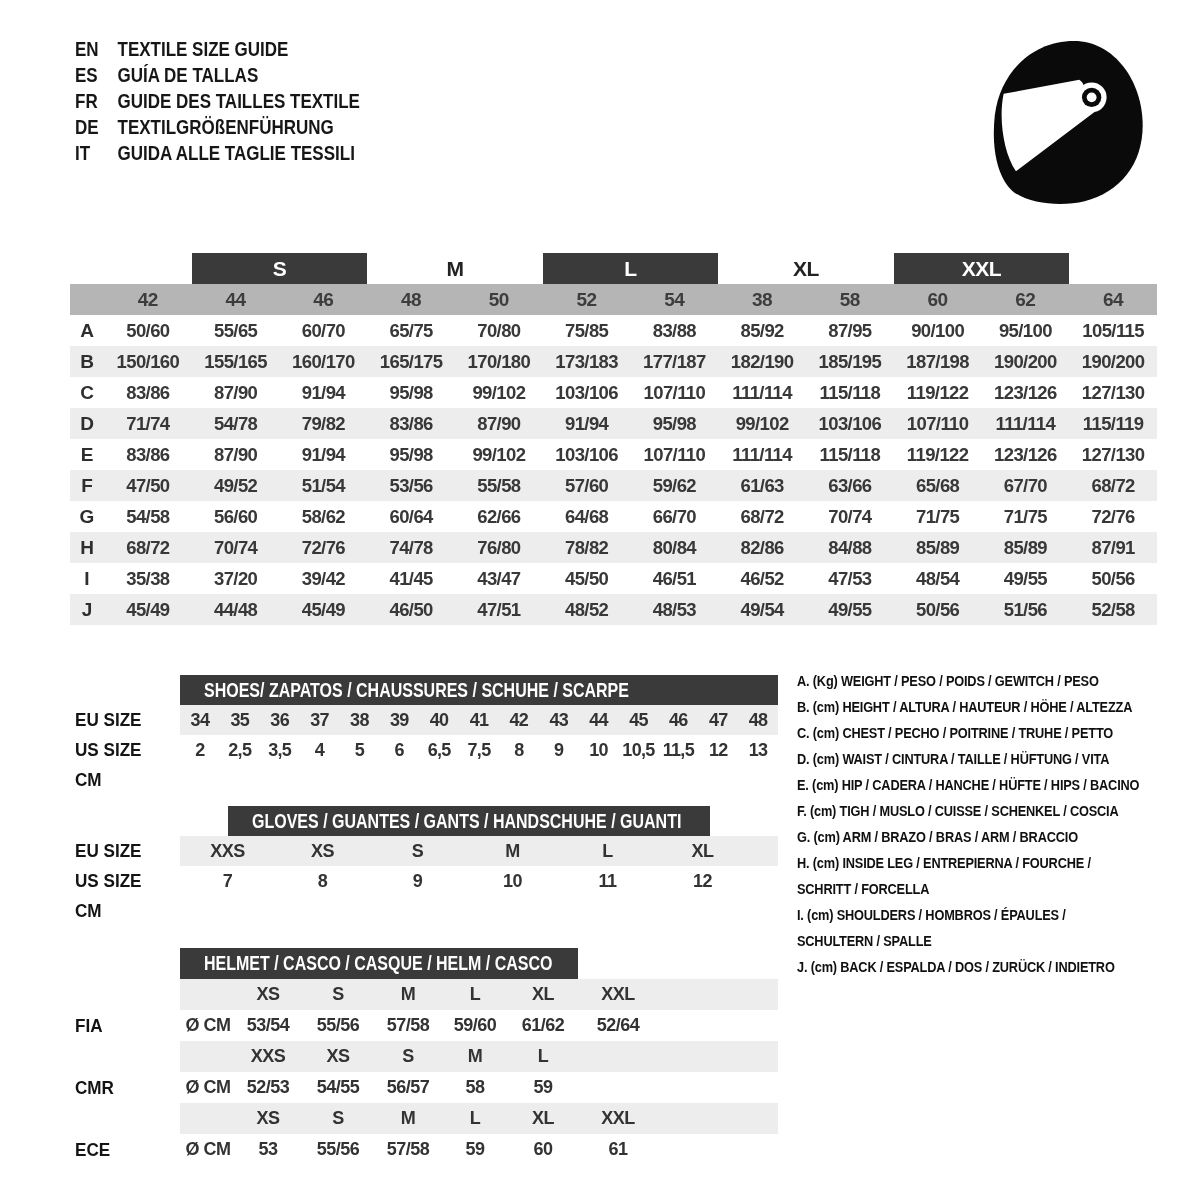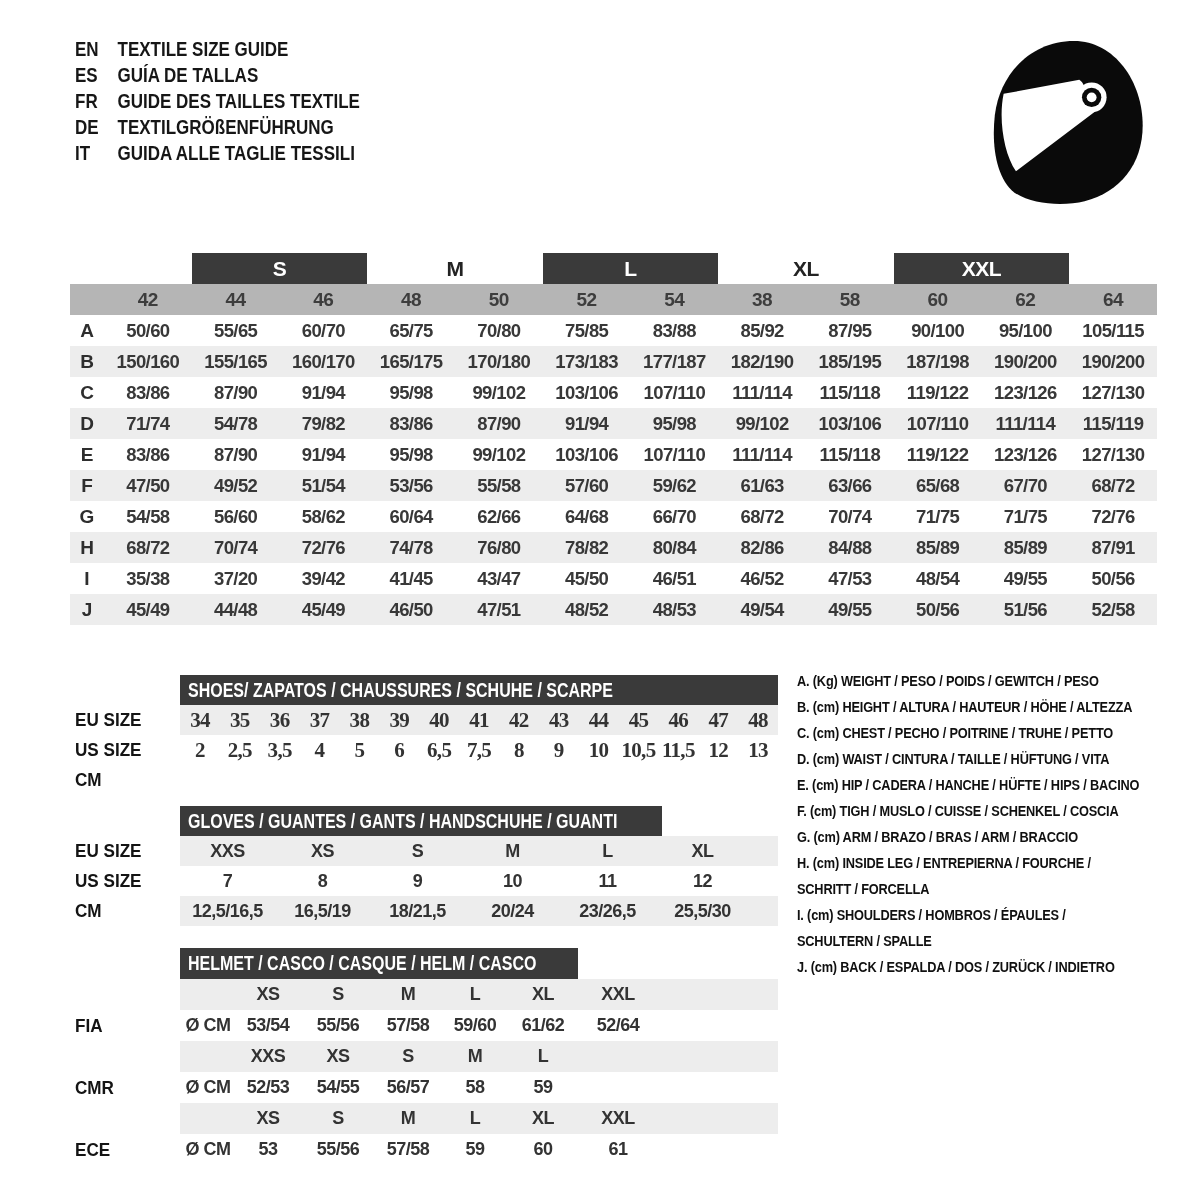--- a/index.html
+++ b/index.html
@@ -25,33 +25,33 @@
   .mt-group.plain{color:#232323;}
   #mt-nums{top:284px;height:31px;background:#b5b5b5;}
   .num-cell{text-align:center;font-weight:700;font-size:19px;color:#3d3d3d;letter-spacing:-.5px;}
   .mt-data{height:31px;}
   .mt-data.alt{background:#ededed;}
   .letter-cell{text-align:center;font-weight:700;font-size:19px;color:#2e2e2e;}
   .val-cell{text-align:center;font-weight:700;font-size:18.5px;color:#383838;letter-spacing:-.6px;}
 
   
   .bar{position:absolute;left:180px;height:31px;background:#3a3a3a;display:flex;align-items:center;
-       padding-left:8px;box-sizing:border-box;}
+       padding-left:24px;box-sizing:border-box;}
   .bar-title{color:#fff;font-weight:700;font-size:20px;white-space:nowrap;
              transform:scaleX(.8);transform-origin:left center;}
 
   
   .sub-row{position:absolute;left:180px;width:598px;height:30px;display:grid;align-items:center;}
   .sub-row.h31{height:31px;}
   .sub-row.gray{background:#ededed;}
   .shoes-grid{grid-template-columns:repeat(15,1fr);}
   .gloves-grid{grid-template-columns:repeat(6,95px) 1fr;}
   .helmet-grid{grid-template-columns:56px 64px 76px 64px 70px 66px 84px 1fr;}
   .sub-cell{text-align:center;font-weight:700;font-size:18px;color:#333;letter-spacing:-.5px;}
-  .shoes-grid .sub-cell{font-size:21px;letter-spacing:-.7px;font-family:Liberation Serif, serif;}
+  .shoes-grid .sub-cell{font-size:18px;letter-spacing:-.7px;}
 
   .side-label{position:absolute;left:75px;display:flex;align-items:center;
               font-weight:700;font-size:19px;color:#141414;white-space:nowrap;
               transform:scaleX(.9);transform-origin:left center;}
 
   
   .legend{position:absolute;left:797px;top:668px;width:400px;}
   .legend-item{height:26px;line-height:26px;font-weight:700;font-size:14.5px;color:#101010;
                white-space:nowrap;letter-spacing:-.2px;transform:scaleX(.88);transform-origin:left center;}
 </style>
@@ -116,21 +116,21 @@
       <div class="num-cell">64</div>
     </div>
 
   <div class="bar" style="top:675px;width:598px;">
     <span class="bar-title">SHOES/ ZAPATOS / CHAUSSURES / SCHUHE / SCARPE</span>
   </div>
   <div class="side-label" style="top:705px;height:30px;">EU SIZE</div>
   <div class="side-label" style="top:735px;height:30px;">US SIZE</div>
   <div class="side-label" style="top:765px;height:30px;">CM</div>
 
-  <div class="bar" style="top:806px;width:482px;">
+  <div class="bar" style="top:806px;width:482px;margin-left:48px;">
     <span class="bar-title">GLOVES / GUANTES / GANTS / HANDSCHUHE / GUANTI</span>
   </div>
   <div class="side-label" style="top:836px;height:30px;">EU SIZE</div>
   <div class="side-label" style="top:866px;height:30px;">US SIZE</div>
   <div class="side-label" style="top:896px;height:30px;">CM</div>
 
   <div class="bar" style="top:948px;width:398px;text-align:center;">
     <span class="bar-title">HELMET / CASCO / CASQUE / HELM / CASCO</span>
   </div>
   <div class="side-label" style="top:1010px;height:31px;">FIA</div>
@@ -345,28 +345,20 @@
       <div class="sub-cell">XL</div>
     </div>
     <div class="sub-row gloves-grid" style="top: 866px;">
       <div class="sub-cell">7</div>
       <div class="sub-cell">8</div>
       <div class="sub-cell">9</div>
       <div class="sub-cell">10</div>
       <div class="sub-cell">11</div>
       <div class="sub-cell">12</div>
     </div>
-    <div class="sub-row gloves-grid gray" style="top: 896px;">
-      <div class="sub-cell">12,5/16,5</div>
-      <div class="sub-cell">16,5/19</div>
-      <div class="sub-cell">18/21,5</div>
-      <div class="sub-cell">20/24</div>
-      <div class="sub-cell">23/26,5</div>
-      <div class="sub-cell">25,5/30</div>
-    </div>
     <div class="sub-row helmet-grid gray h31" style="top: 979px;">
       <div class="sub-cell"></div>
       <div class="sub-cell">XS</div>
       <div class="sub-cell">S</div>
       <div class="sub-cell">M</div>
       <div class="sub-cell">L</div>
       <div class="sub-cell">XL</div>
       <div class="sub-cell">XXL</div>
     </div>
     <div class="sub-row helmet-grid h31" style="top: 1010px;">

